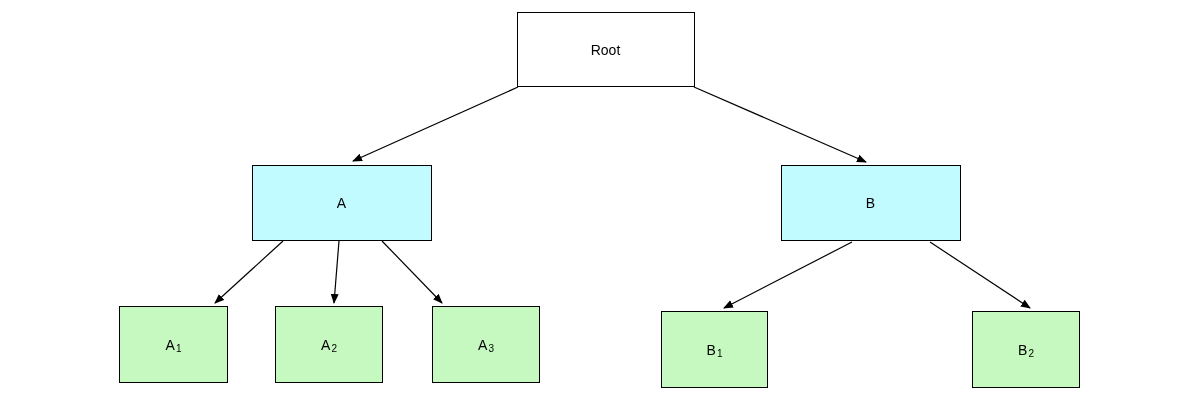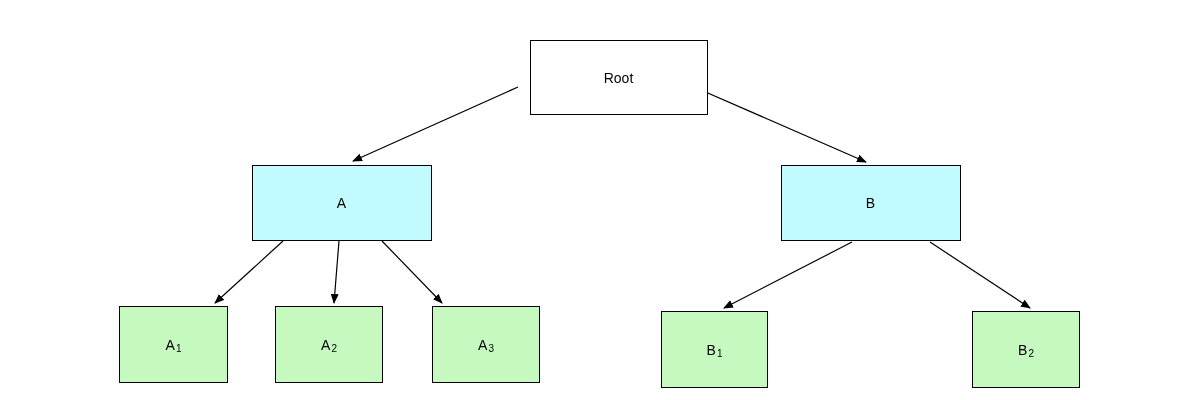--- a/index.html
+++ b/index.html
@@ -35,21 +35,21 @@
     justify-content: center;
     font-size: 14px;
     color: #000000;
   }
   .node .sub {
     font-size: 10px;
     position: relative;
     top: 4px;
     margin-left: 1px;
   }
-  .node-root   { left: 530px; top: 12px;  width: 178px; height: 75px; background: var(--root-fill, #ffffff); margin-top: 28px; }
+  .node-root   { left: 517px; top: 12px;  width: 178px; height: 75px; background: var(--root-fill, #ffffff); }
   .node-a      { left: 252px; top: 165px; width: 180px; height: 76px; background: var(--branch-fill, #c2fbff); }
   .node-b      { left: 781px; top: 165px; width: 180px; height: 76px; background: var(--branch-fill, #c2fbff); }
   .node-a1     { left: 119px; top: 306px; width: 109px; height: 77px; background: var(--leaf-fill, #c5f9c0); }
   .node-a2     { left: 275px; top: 306px; width: 108px; height: 77px; background: var(--leaf-fill, #c5f9c0); }
   .node-a3     { left: 432px; top: 306px; width: 108px; height: 77px; background: var(--leaf-fill, #c5f9c0); }
   .node-b1     { left: 661px; top: 311px; width: 107px; height: 77px; background: var(--leaf-fill, #c5f9c0); }
   .node-b2     { left: 972px; top: 311px; width: 108px; height: 77px; background: var(--leaf-fill, #c5f9c0); }
 </style>
 </head>
 <body>

